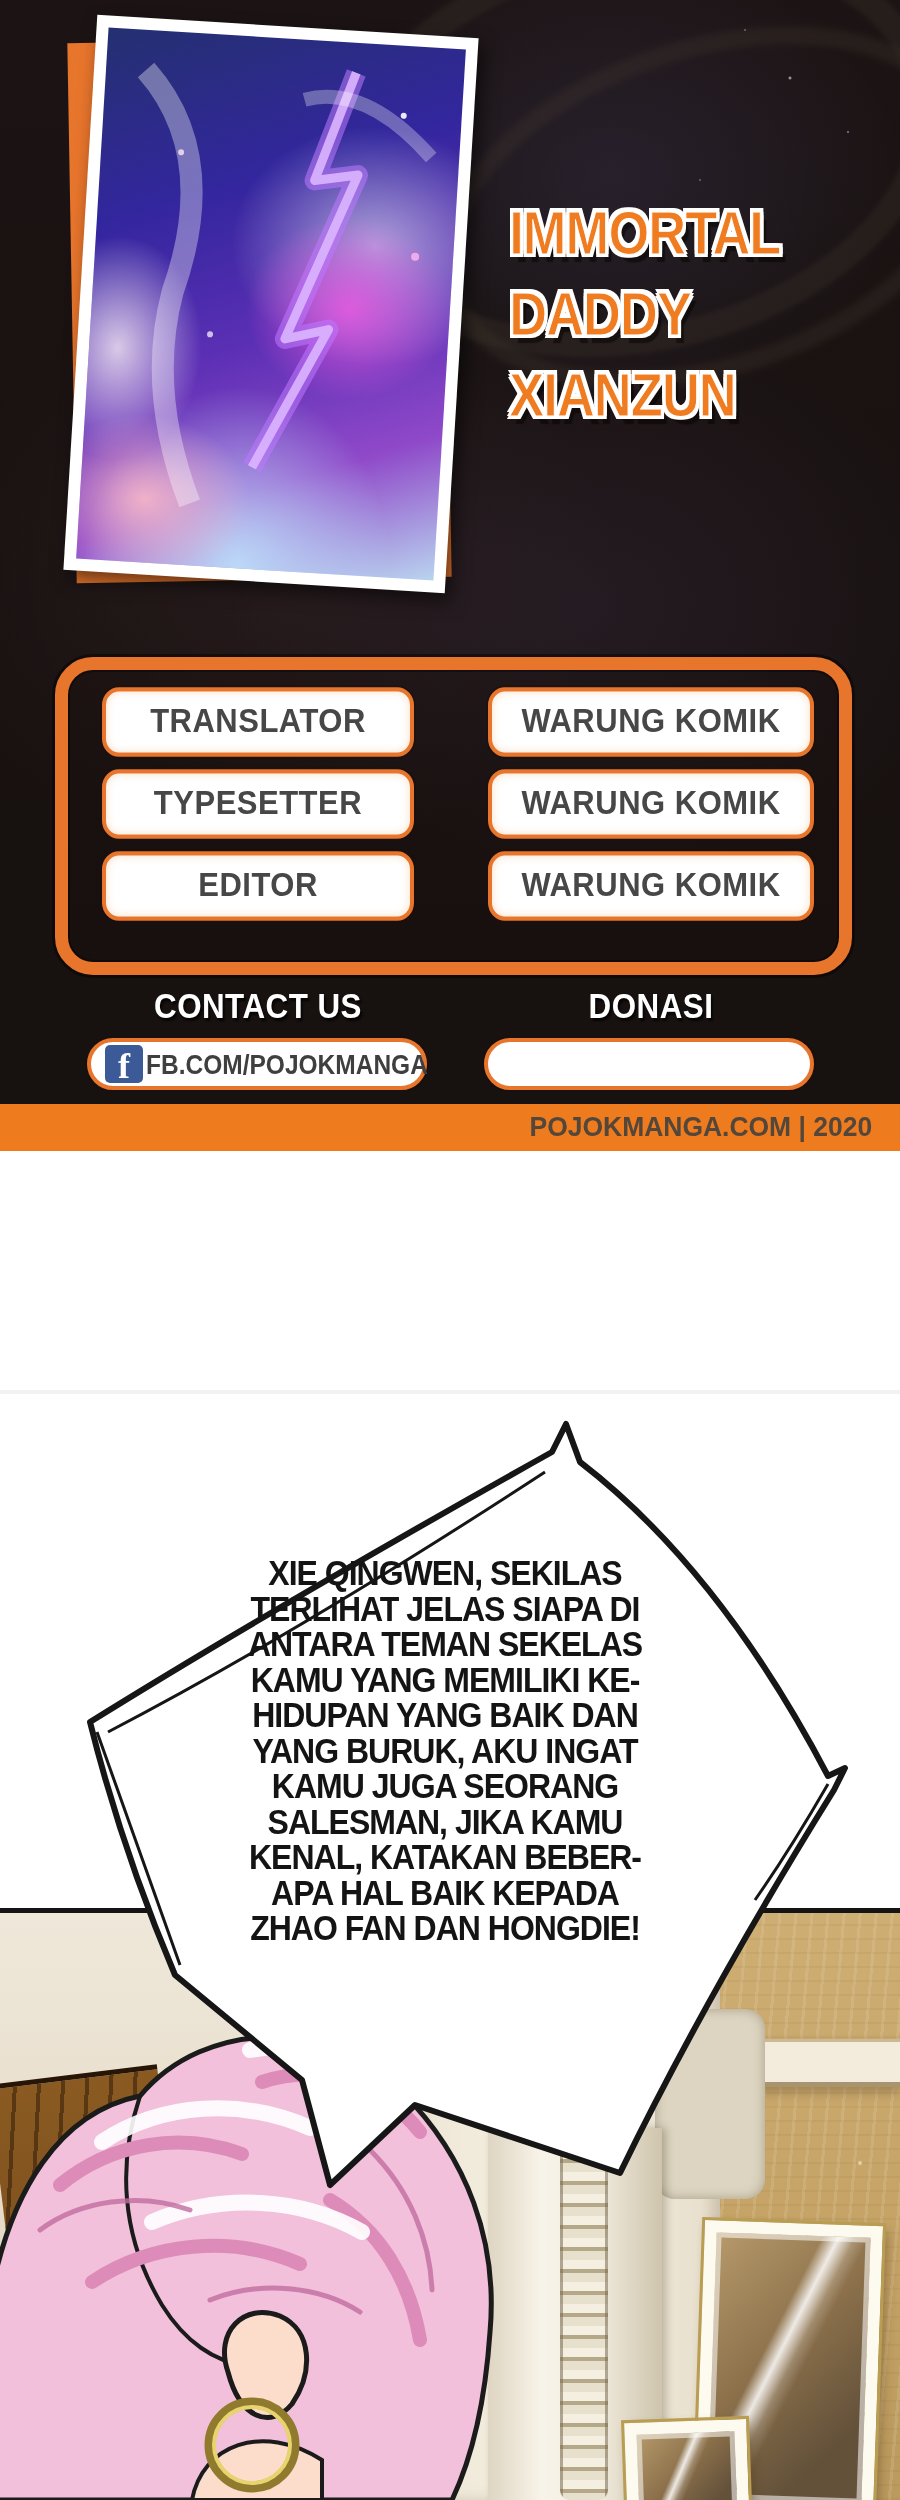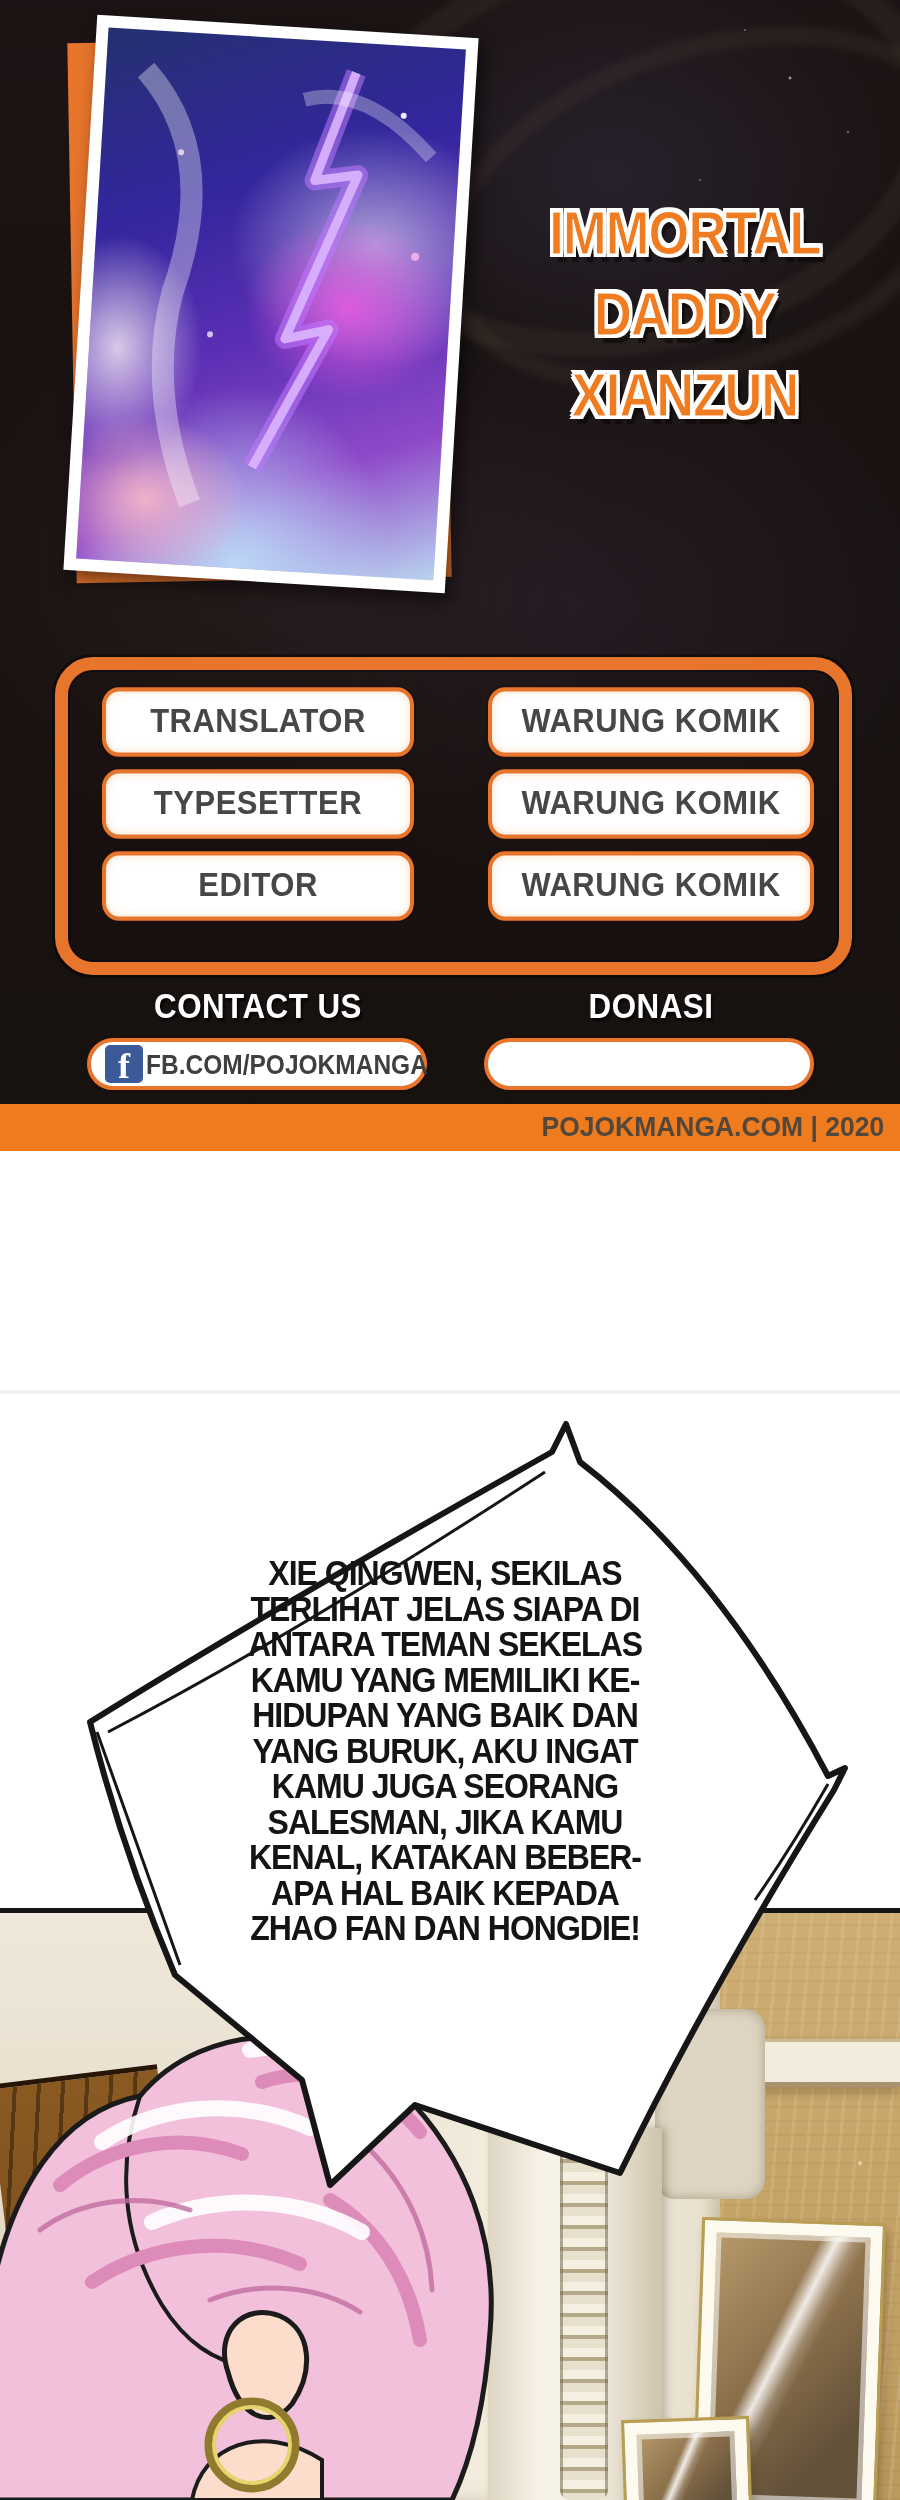--- a/index.html
+++ b/index.html
@@ -32,21 +32,21 @@
     background:
       radial-gradient(150px 120px at 18% 88%, rgba(245,180,200,.95), rgba(245,180,200,0) 70%),
       radial-gradient(120px 160px at 8% 60%, rgba(250,240,245,.8), transparent 70%),
       radial-gradient(160px 140px at 72% 50%, rgba(235,90,225,.85), transparent 65%),
       radial-gradient(240px 200px at 78% 38%, rgba(255,255,255,.55), transparent 60%),
       radial-gradient(220px 260px at 45% 100%, rgba(190,225,250,.9), transparent 70%),
       linear-gradient(160deg,#243070 0%, #33269e 30%, #5b2fb4 55%, #8f49c9 78%, #b9d4ef 100%);}
   .cover-art svg{position:absolute;left:0;top:0;}
 
   
-  .title{position:absolute;left:520px;top:192px;width:330px;text-align:center;}
+  .title{position:absolute;left:496px;top:192px;width:330px;text-align:left;}
   .title-line{display:block;font-size:57px;font-weight:bold;letter-spacing:-1px;
     color:#f07c22;line-height:81px;transform:scale(.92,1.08);
     -webkit-text-stroke:1px #ffffff;
     text-shadow:-3px -3px 0 #fff, 3px -3px 0 #fff, -3px 3px 0 #fff, 3px 3px 0 #fff,
       0 -3px 0 #fff, 0 3px 0 #fff, -3px 0 0 #fff, 3px 0 0 #fff,
       6px 8px 1px rgba(10,6,4,.6);}
 
   
   .credits-panel{position:absolute;left:55px;top:657px;width:797px;height:318px;box-sizing:border-box;
     border:13px solid #e8752c;border-radius:38px;background:rgba(28,18,14,.30);
@@ -72,21 +72,21 @@
   .pill.fb{left:87px;width:340px;}
   .pill.donate{left:484px;width:330px;}
   .fb-icon{width:38px;height:38px;background:#3d5a98;border-radius:5px;margin-left:14px;
     display:flex;align-items:flex-end;justify-content:center;overflow:hidden;flex:0 0 auto;}
   .fb-icon span{color:#fff;font-weight:bold;font-size:36px;line-height:34px;font-family:"Liberation Serif",serif;}
   .fb-text{flex:1;text-align:center;font-weight:bold;font-size:25px;color:#3f3f3f;letter-spacing:0;
     padding-right:20px;transform:scale(.98,1.08);}
 
   
   .footer-bar{position:absolute;left:0;top:1104px;width:900px;height:47px;background:#ee7c1e;
-    display:flex;align-items:center;justify-content:flex-end;box-sizing:border-box;padding-right:12px;}
+    display:flex;align-items:center;justify-content:flex-end;box-sizing:border-box;padding-right:24px;}
   .footer-text{font-weight:bold;font-size:27px;color:#53463a;letter-spacing:0;transform:scale(.98,1.05);}
 
   
   .page-seam{position:absolute;left:0;top:1390px;width:900px;height:4px;background:rgba(0,0,0,.05);}
   .panel-line{position:absolute;left:0;top:1908px;width:900px;height:5px;background:#141414;z-index:1;}
   .panel{position:absolute;left:0;top:1913px;width:900px;height:587px;overflow:hidden;
     background:linear-gradient(180deg,#efe8da 0%,#e4d9c5 60%,#dcd0ba 100%);z-index:1;}
 
   .wallpaper{position:absolute;left:650px;top:0;width:250px;height:587px;
     background:

